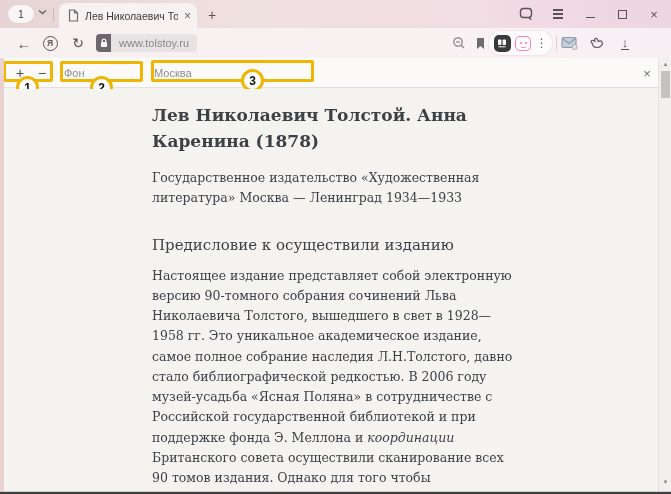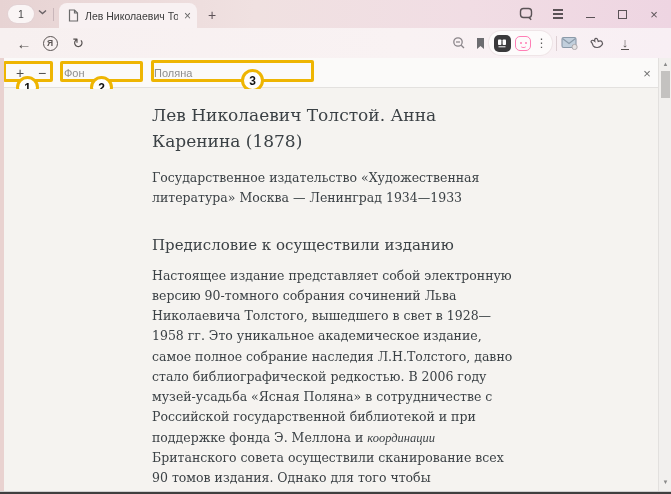--- a/index.html
+++ b/index.html
@@ -80,25 +80,25 @@
     border:3px solid #eeb502; display:flex; align-items:center; justify-content:center;
     font-size:12px; font-weight:bold; color:#111; }
 
   
   .content { position:absolute; left:0; top:89px; width:658px; height:402px; background:#f5f3f0; overflow:hidden; }
   .edge-left { position:absolute; left:0; top:58px; width:4px; height:433px; background:#e9d2d0; z-index:5; }
   .edge-bottom { position:absolute; left:0; bottom:0; width:671px; height:3px; background:#3f3f3f;
     border-top:1px solid #cfcfcf; z-index:6; }
   .article { position:absolute; left:152px; top:13px; width:368px;
     font-family:"DejaVu Serif","Liberation Serif",serif; color:#3b4145; }
-  .article h1 { font-size:17px; font-weight:400; line-height:1.55; margin-bottom:13px; }
+  .article h1 { font-size:17px; font-weight:700; line-height:1.55; margin-bottom:13px; }
   .article .imprint { font-size:12.5px; line-height:1.6; margin-bottom:28px; }
   .article h2 { font-size:15px; font-weight:500; margin-bottom:12px; }
   .article .body-p { font-size:12.5px; line-height:1.62; }
-  .seg-italic { font-style:italic;font-family:Liberation Serif, serif; }
+  .seg-italic { font-style:italic; }
 
   
   .scrollbar { position:absolute; left:658px; top:58px; width:13px; height:433px; background:#f2f0ee;
     border-left:1px solid #e2e0de; }
   .sb-arrow { position:absolute; left:0; width:13px; height:12px; display:flex; align-items:center;
     justify-content:center; font-size:6px; color:#8a8a8a; }
   .sb-up { top:0; } .sb-down { bottom:3px; }
   .sb-thumb { position:absolute; left:2px; top:13px; width:9px; height:27px; background:#c4c2c0; }
 
   svg { display:block; }
@@ -155,20 +155,29 @@
     </div>
   </div>
 
   <div class="addressbar">
     <div class="nav-btn back-btn">←</div>
     <div class="nav-btn ya-btn">
       <span class="ya-circle">Я</span>
     </div>
     <div class="nav-btn reload-btn">↻</div>
 
+    <div class="url-box">
+      <span class="lock-badge">
+        <svg width="8" height="10" viewBox="0 0 8 10">
+            <rect x="1" y="4" width="6" height="5" rx="1" fill="#ffffff"></rect>
+            <path d="M2.2 4 v-1.2 a1.8 1.8 0 0 1 3.6 0 V4" fill="none" stroke="#ffffff" stroke-width="1.2"></path>
+          </svg>
+      </span>
+      <span class="domain-pill">www.tolstoy.ru</span>
+    </div>
 
     <div class="bar-icon" style="left:450px;width:18px;">
       <svg width="14" height="14" viewBox="0 0 14 14">
           <circle cx="6" cy="6" r="4.2" fill="none" stroke="#8a8589" stroke-width="1.3"></circle>
           <path d="M4 6 h4" stroke="#8a8589" stroke-width="1.2"></path>
           <path d="M9.2 9.2 l2.8 2.8" stroke="#8a8589" stroke-width="1.3"></path>
         </svg>
     </div>
     <div class="bar-icon" style="left:471px;width:18px;">
       <svg width="11" height="13" viewBox="0 0 11 13">
@@ -213,21 +222,21 @@
 
   <div class="reader-toolbar">
     <div class="rt-btn" style="left:10px;width:20px;">+</div>
     <div class="rt-btn" style="left:32px;width:20px;">−</div>
 
     <div class="rt-label" style="left:64px;">Фон</div>
     <span class="bg-dot bg-white"></span>
     <span class="bg-dot bg-sepia"></span>
     <span class="bg-dot bg-dark"></span>
 
-    <div class="rt-label" style="left:154px;">Поляна</div>
+    <div class="rt-label" style="left:154px;">Москва</div>
     <div class="font-select">
       <span>Georgia</span>
       <svg width="9" height="6" viewBox="0 0 9 6">
           <polyline points="1,1.5 4.5,4.5 8,1.5" fill="none" stroke="#777" stroke-width="1.2"></polyline>
         </svg>
     </div>
 
     <div class="rt-close">×</div>
   </div>
 

